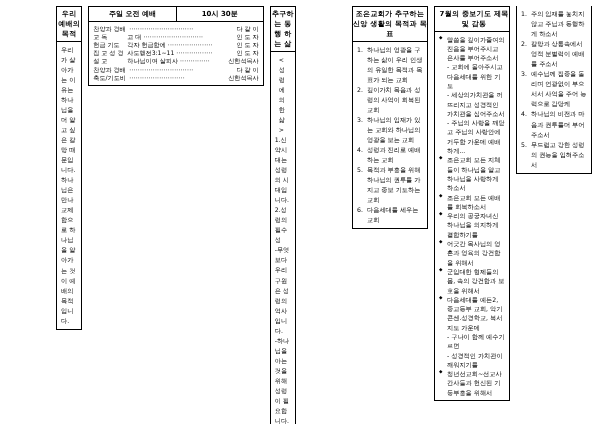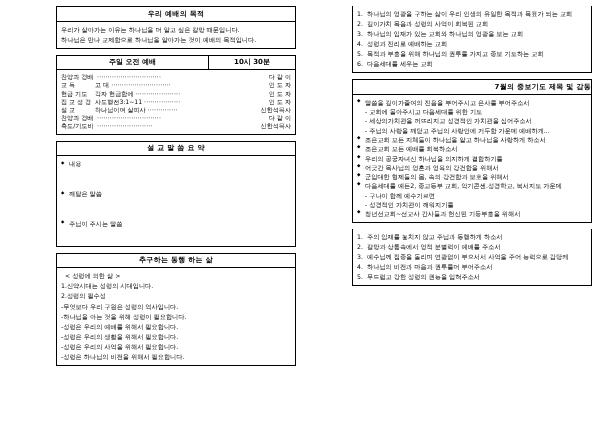--- a/index.html
+++ b/index.html
@@ -16,34 +16,34 @@
   }
   .page {
     width: 600px; height: 424px;
     padding: 6px 8px;
     display: flex;
     gap: 8px;
   }
   .col {
     width: 288px;
     display: flex;
-    flex-direction: column;
+    flex-direction: row;
     gap: 6px;
     padding-left: 48px;
   }
   .panel { width: 100%; }
   .panel-title {
     border: 1px solid #000;
     text-align: center;
     font-weight: bold;
     font-size: 7px;
     padding: 1.5px 0 2px 0;
     letter-spacing: 0.3px;
   }
-  .panel-title.left { text-align: right; padding-left: 4px; }
+  .panel-title.left { text-align: center; padding-left: 4px; }
   .panel-body {
     border: 1px solid #000;
     border-top: none;
     padding: 3px 4px;
   }
   .title-row {
     border: 1px solid #000;
     display: flex;
     align-items: stretch;
     font-weight: bold;
@@ -160,31 +160,20 @@
           <span class="ol-right">다 같 이</span>
         </div>
         <div class="order-line">
           <span class="ol-label">축도/기도비</span>
           <span class="ol-mid"><span class="txt"></span><span class="dots">··························</span></span>
           <span class="ol-right">신한석목사</span>
         </div>
       </div>
     </div>
 
-    <div class="panel">
-      <div class="panel-title">설 교 말 씀 요 약</div>
-      <div class="panel-body">
-        <div class="sermon-item">내용</div>
-        <div class="gap-lg"></div>
-        <div class="sermon-item">깨달은 말씀</div>
-        <div class="gap-lg"></div>
-        <div class="sermon-item">주님이 주시는 말씀</div>
-        <div class="gap-md"></div>
-      </div>
-    </div>
 
     <div class="panel">
       <div class="panel-title">추구하는 동행 하는 삶</div>
       <div class="panel-body">
         <div class="life-head">&lt; 성령에 의한 삶 &gt;</div>
         <div class="life-line">1.신약시대는 성령의 시대입니다.</div>
         <div class="life-line">2.성령의 필수성</div>
         <div class="life-line">-무엇보다 우리 구원은 성령의 역사입니다.</div>
         <div class="life-line">-하나님을 아는 것을 위해 성령이 필요합니다.</div>
         <div class="life-line">-성령은 우리의 예배를 위해서 필요합니다.</div>
@@ -192,20 +181,21 @@
         <div class="life-line">-성령은 우리의 사역을 위해서 필요합니다.</div>
         <div class="life-line">-성령은 하나님의 비전을 위해서 필요합니다.</div>
       </div>
     </div>
 
   </div>
 
   <div class="col">
 
     <div class="panel">
+      <div class="panel-title">조은교회가 추구하는 신앙 생활의 목적과 목표</div>
       <div class="panel-body">
         <ul class="num sec-list">
           <li><span class="n">1.</span><span>하나님의 영광을 구하는 삶이 우리 인생의 유일한 목적과 목표가 되는 교회</span></li>
           <li><span class="n">2.</span><span>깊이가치 목음과 성령의 사역이 회복된 교회</span></li>
           <li><span class="n">3.</span><span>하나님의 임재가 있는 교회와 하나님의 영광을 보는 교회</span></li>
           <li><span class="n">4.</span><span>성령과 진리로 예배하는 교회</span></li>
           <li><span class="n">5.</span><span>목적과 부흥을 위해 하나님의 권투를 가지고 중보 기도하는 교회</span></li>
           <li><span class="n">6.</span><span>다음세대를 세우는 교회</span></li>
         </ul>
       </div>

